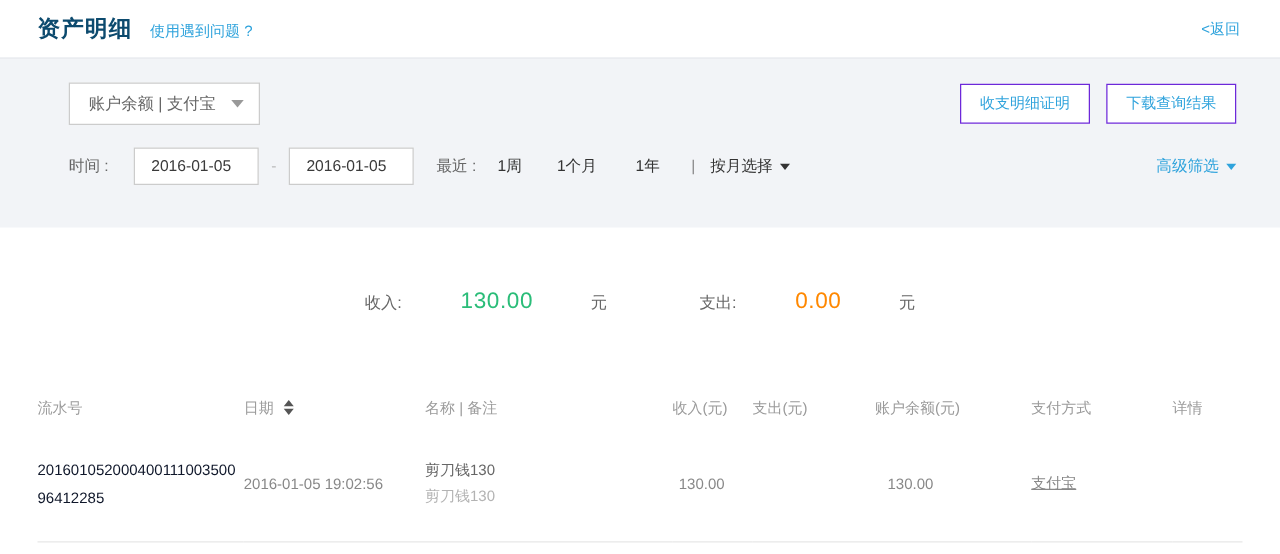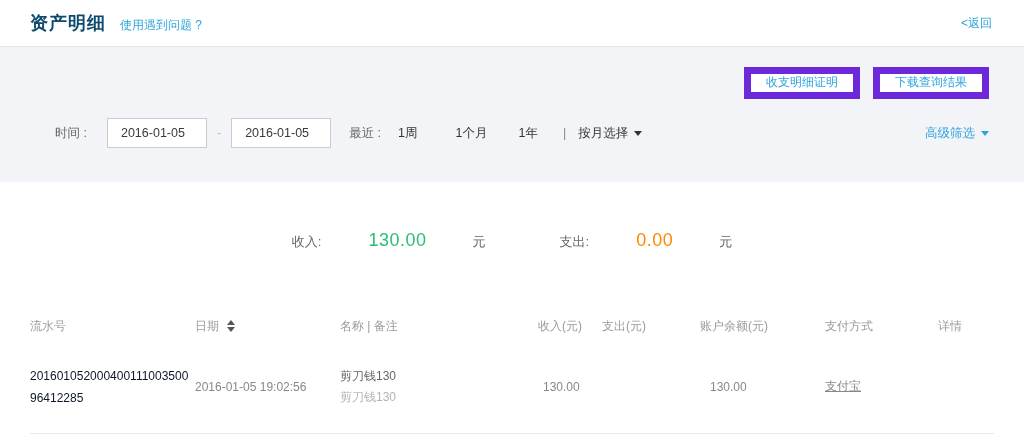--- a/index.html
+++ b/index.html
@@ -15,34 +15,34 @@
   .back { margin-left:auto; font-size:12px; color:#2fa3dc; text-decoration:none; cursor:pointer; }
 
   
   .panel { background:#f2f4f7; padding:18px 35px 0 30px; height:135px; }
   .prow { display:flex; align-items:center; }
   .prow1 { height:35px; }
   .select { width:153px; height:34px; background:#fff; border:1px solid #ccc;
     display:flex; align-items:center; justify-content:space-between;
     padding:0 12px 0 15px; margin-left:25px; font-size:13px; color:#666; cursor:pointer; }
   .flex-spacer { flex:1; }
-  .btn { height:32px; padding:0 15px; background:#fff; border:7px solid #6d28d9;
+  .btn { height:32px; padding:0 15px; background:#fff; border:1px solid #6d28d9;
     color:#2fa3dc; font-size:12px; cursor:pointer; font-family:inherit; }
   .btn + .btn { margin-left:13px; }
 
   .prow2 { margin-top:18px; height:30px; font-size:12.5px; color:#666; }
   .lbl { margin-left:25px; white-space:nowrap; }
   .date-input { width:100px; height:30px; border:1px solid #ccc; background:#fff;
     font-size:12.5px; color:#3a3a3a; padding-left:13px; margin-left:20px;
     font-family:inherit; outline:none; }
   .dash { color:#bbb; margin:0 0 0 10px; }
   .date-input.to { margin-left:10px; }
   .lbl.recent { margin-left:18px; }
   .quick { color:#333; text-decoration:none; cursor:pointer; white-space:nowrap; }
-  .q1 { margin-left:17px; } .q2 { margin-left:38px;text-align:right; } .q3 { margin-left:31px; }
+  .q1 { margin-left:17px; } .q2 { margin-left:28px;text-align:right; } .q3 { margin-left:31px; }
   .vbar { color:#888; margin-left:25px; }
   .month-select { margin-left:12px; color:#333; text-decoration:none; cursor:pointer;
     display:inline-flex; align-items:center; }
   .adv { margin-left:auto; color:#2fa3dc; text-decoration:none; cursor:pointer;
     display:inline-flex; align-items:center; }
 
   .caret { display:inline-block; width:0; height:0;
     border-left:5px solid transparent; border-right:5px solid transparent;
     border-top:6px solid #999; margin-left:9px; }
   .caret-dark { border-top-color:#333; border-left-width:4px; border-right-width:4px; border-top-width:5px; margin-left:6px; }
@@ -81,20 +81,24 @@
 <div class="page">
 
   <header class="topbar">
     <span class="title">资产明细</span>
     <a class="help">使用遇到问题 ?</a>
     <a class="back">&lt;返回</a>
   </header>
 
   <section class="panel">
     <div class="prow prow1">
+      <div class="select">
+        <span>账户余额 | 支付宝</span>
+        <span class="caret"></span>
+      </div>
       <div class="flex-spacer"></div>
       <button class="btn">收支明细证明</button>
       <button class="btn">下载查询结果</button>
     </div>
 
     <div class="prow prow2">
       <span class="lbl" style="margin-left:25px">时间 :</span>
       <input class="date-input" value="2016-01-05" style="">
       <span class="dash">-</span>
       <input class="date-input to" value="2016-01-05" style="">

